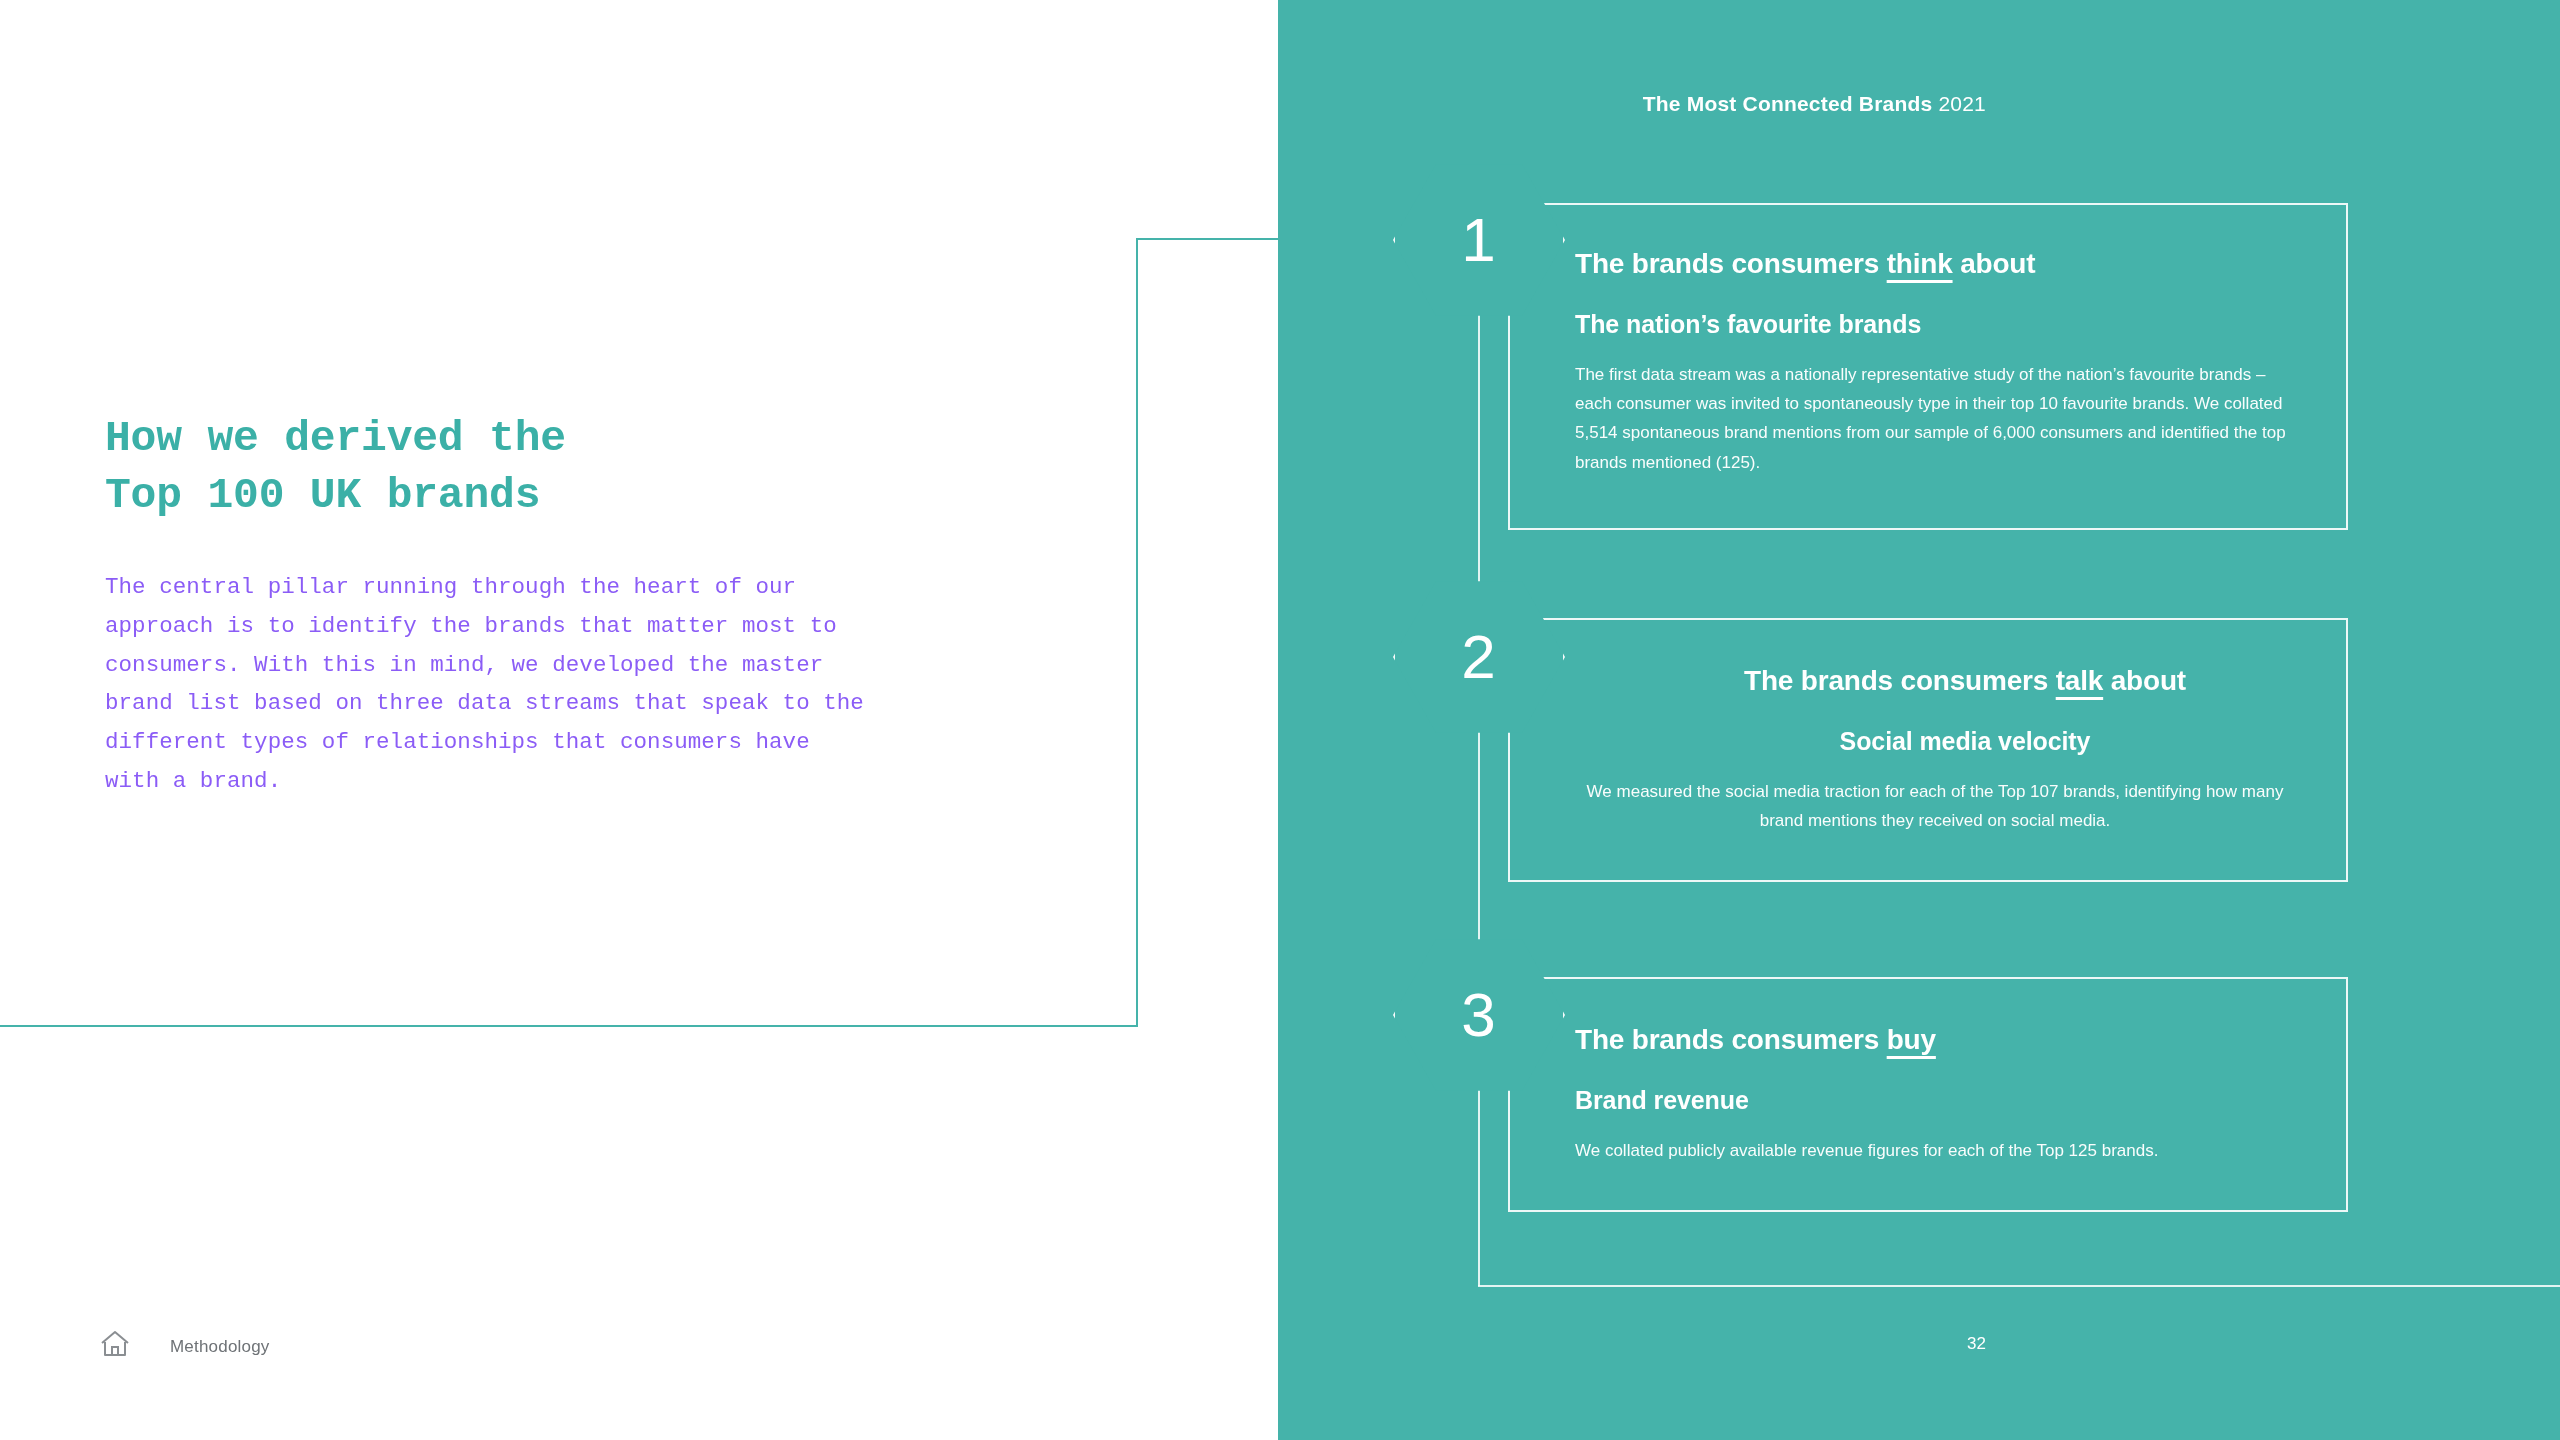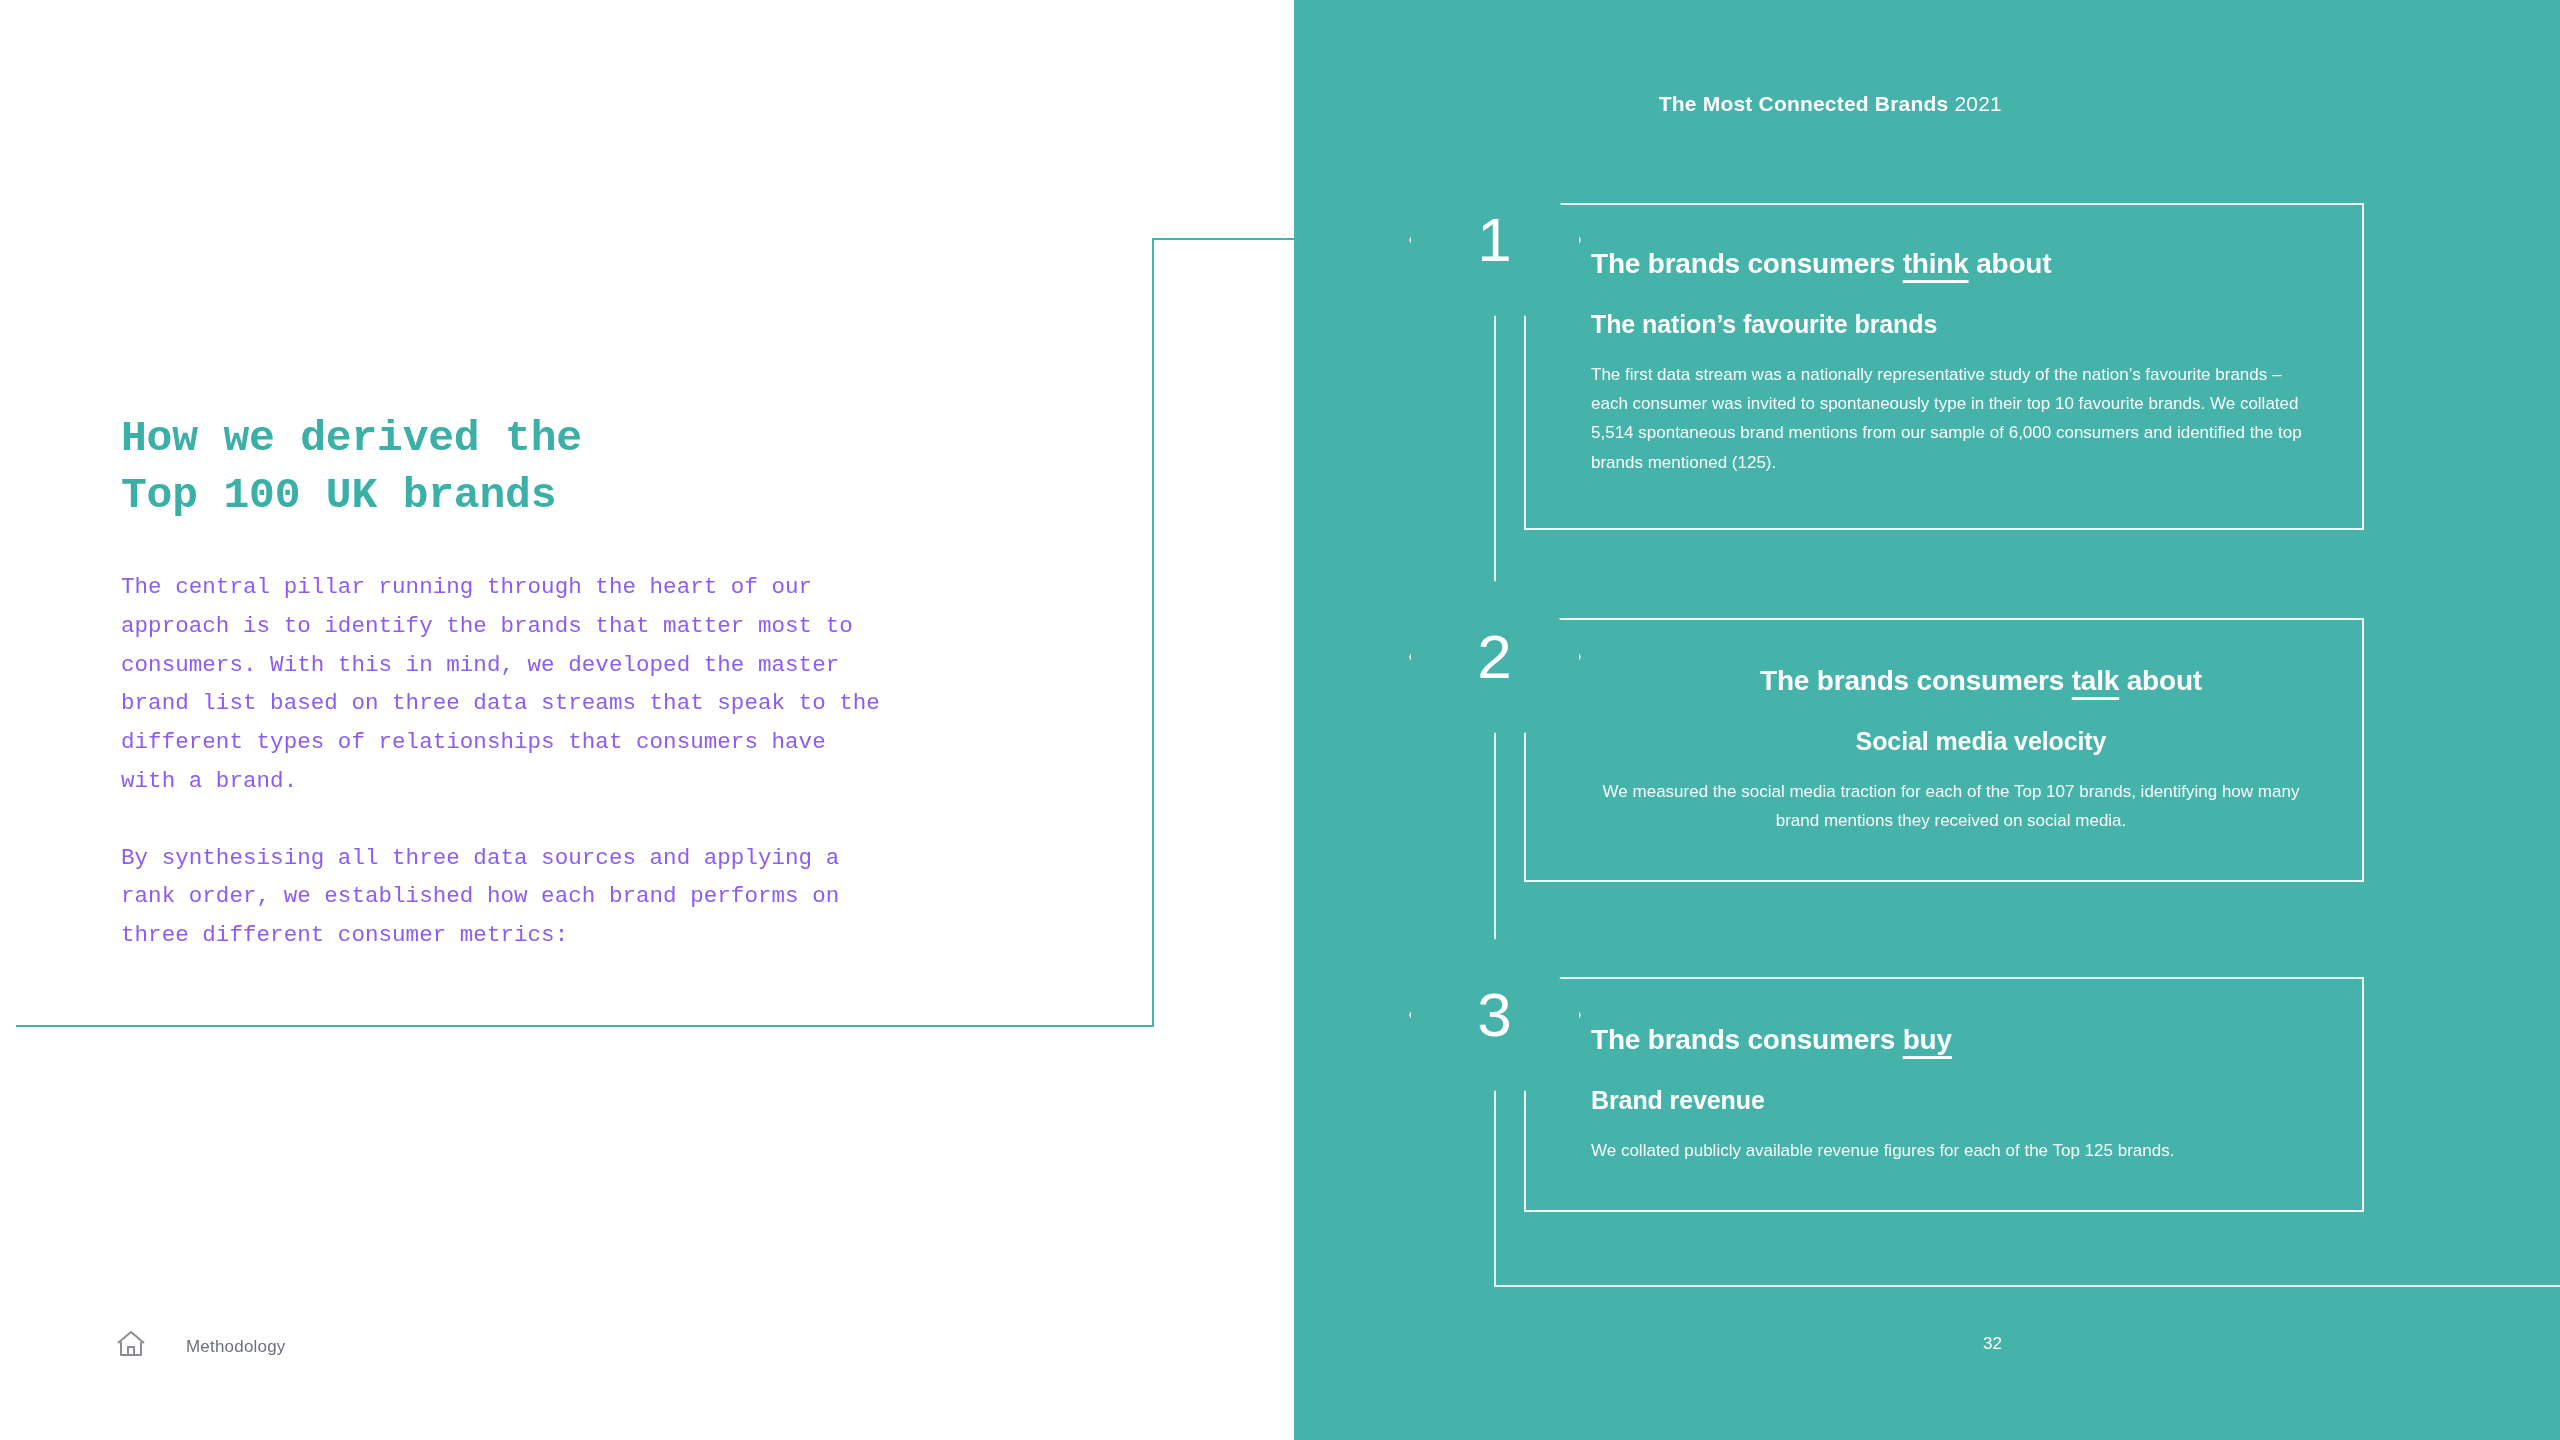--- a/index.html
+++ b/index.html
@@ -8,21 +8,20 @@
     height: 1440px;
     overflow: hidden;
     background: #ffffff;
     font-family: "Liberation Sans", sans-serif;
   }
   .page {
     position: relative;
     width: 2084px;
     height: 1440px;
     background: #ffffff;
-    margin-left: 16px;
   }
 
   
   .teal-panel {
     position: absolute;
     top: 0;
     left: 1278px;
     width: 1282px;
     height: 1440px;
     background: #45B3AA;
@@ -214,21 +213,20 @@
   <div class="doc-header">
     <span class="bold">The Most Connected Brands</span><span class="light">&nbsp;</span><span class="light">2021</span>
   </div>
 
   <div class="left-col">
     <div class="left-title">
       <div>How we derived the</div>
       <div>Top 100 UK brands</div>
     </div>
     <p class="left-para">The central pillar running through the heart of our approach is to identify the brands that matter most to consumers. With this in mind, we developed the master brand list based on three data streams that speak to the different types of relationships that consumers have with a brand.</p>
-    <p class="left-para">By synthesising all three data sources and applying a rank order, we established how each brand performs on three different consumer metrics:</p>
   </div>
 
   <div class="step">
     <div class="step-box" style="left:1508px; top:203px; width:840px; height:327px;"></div>
     <div class="hex" style="left:1393px; top:161px;">
       <div class="hex-inner">
         <span class="hex-num">1</span>
       </div>
     </div>
     <div class="step-content" style="left:1575px; top:248px; width:780px;">

